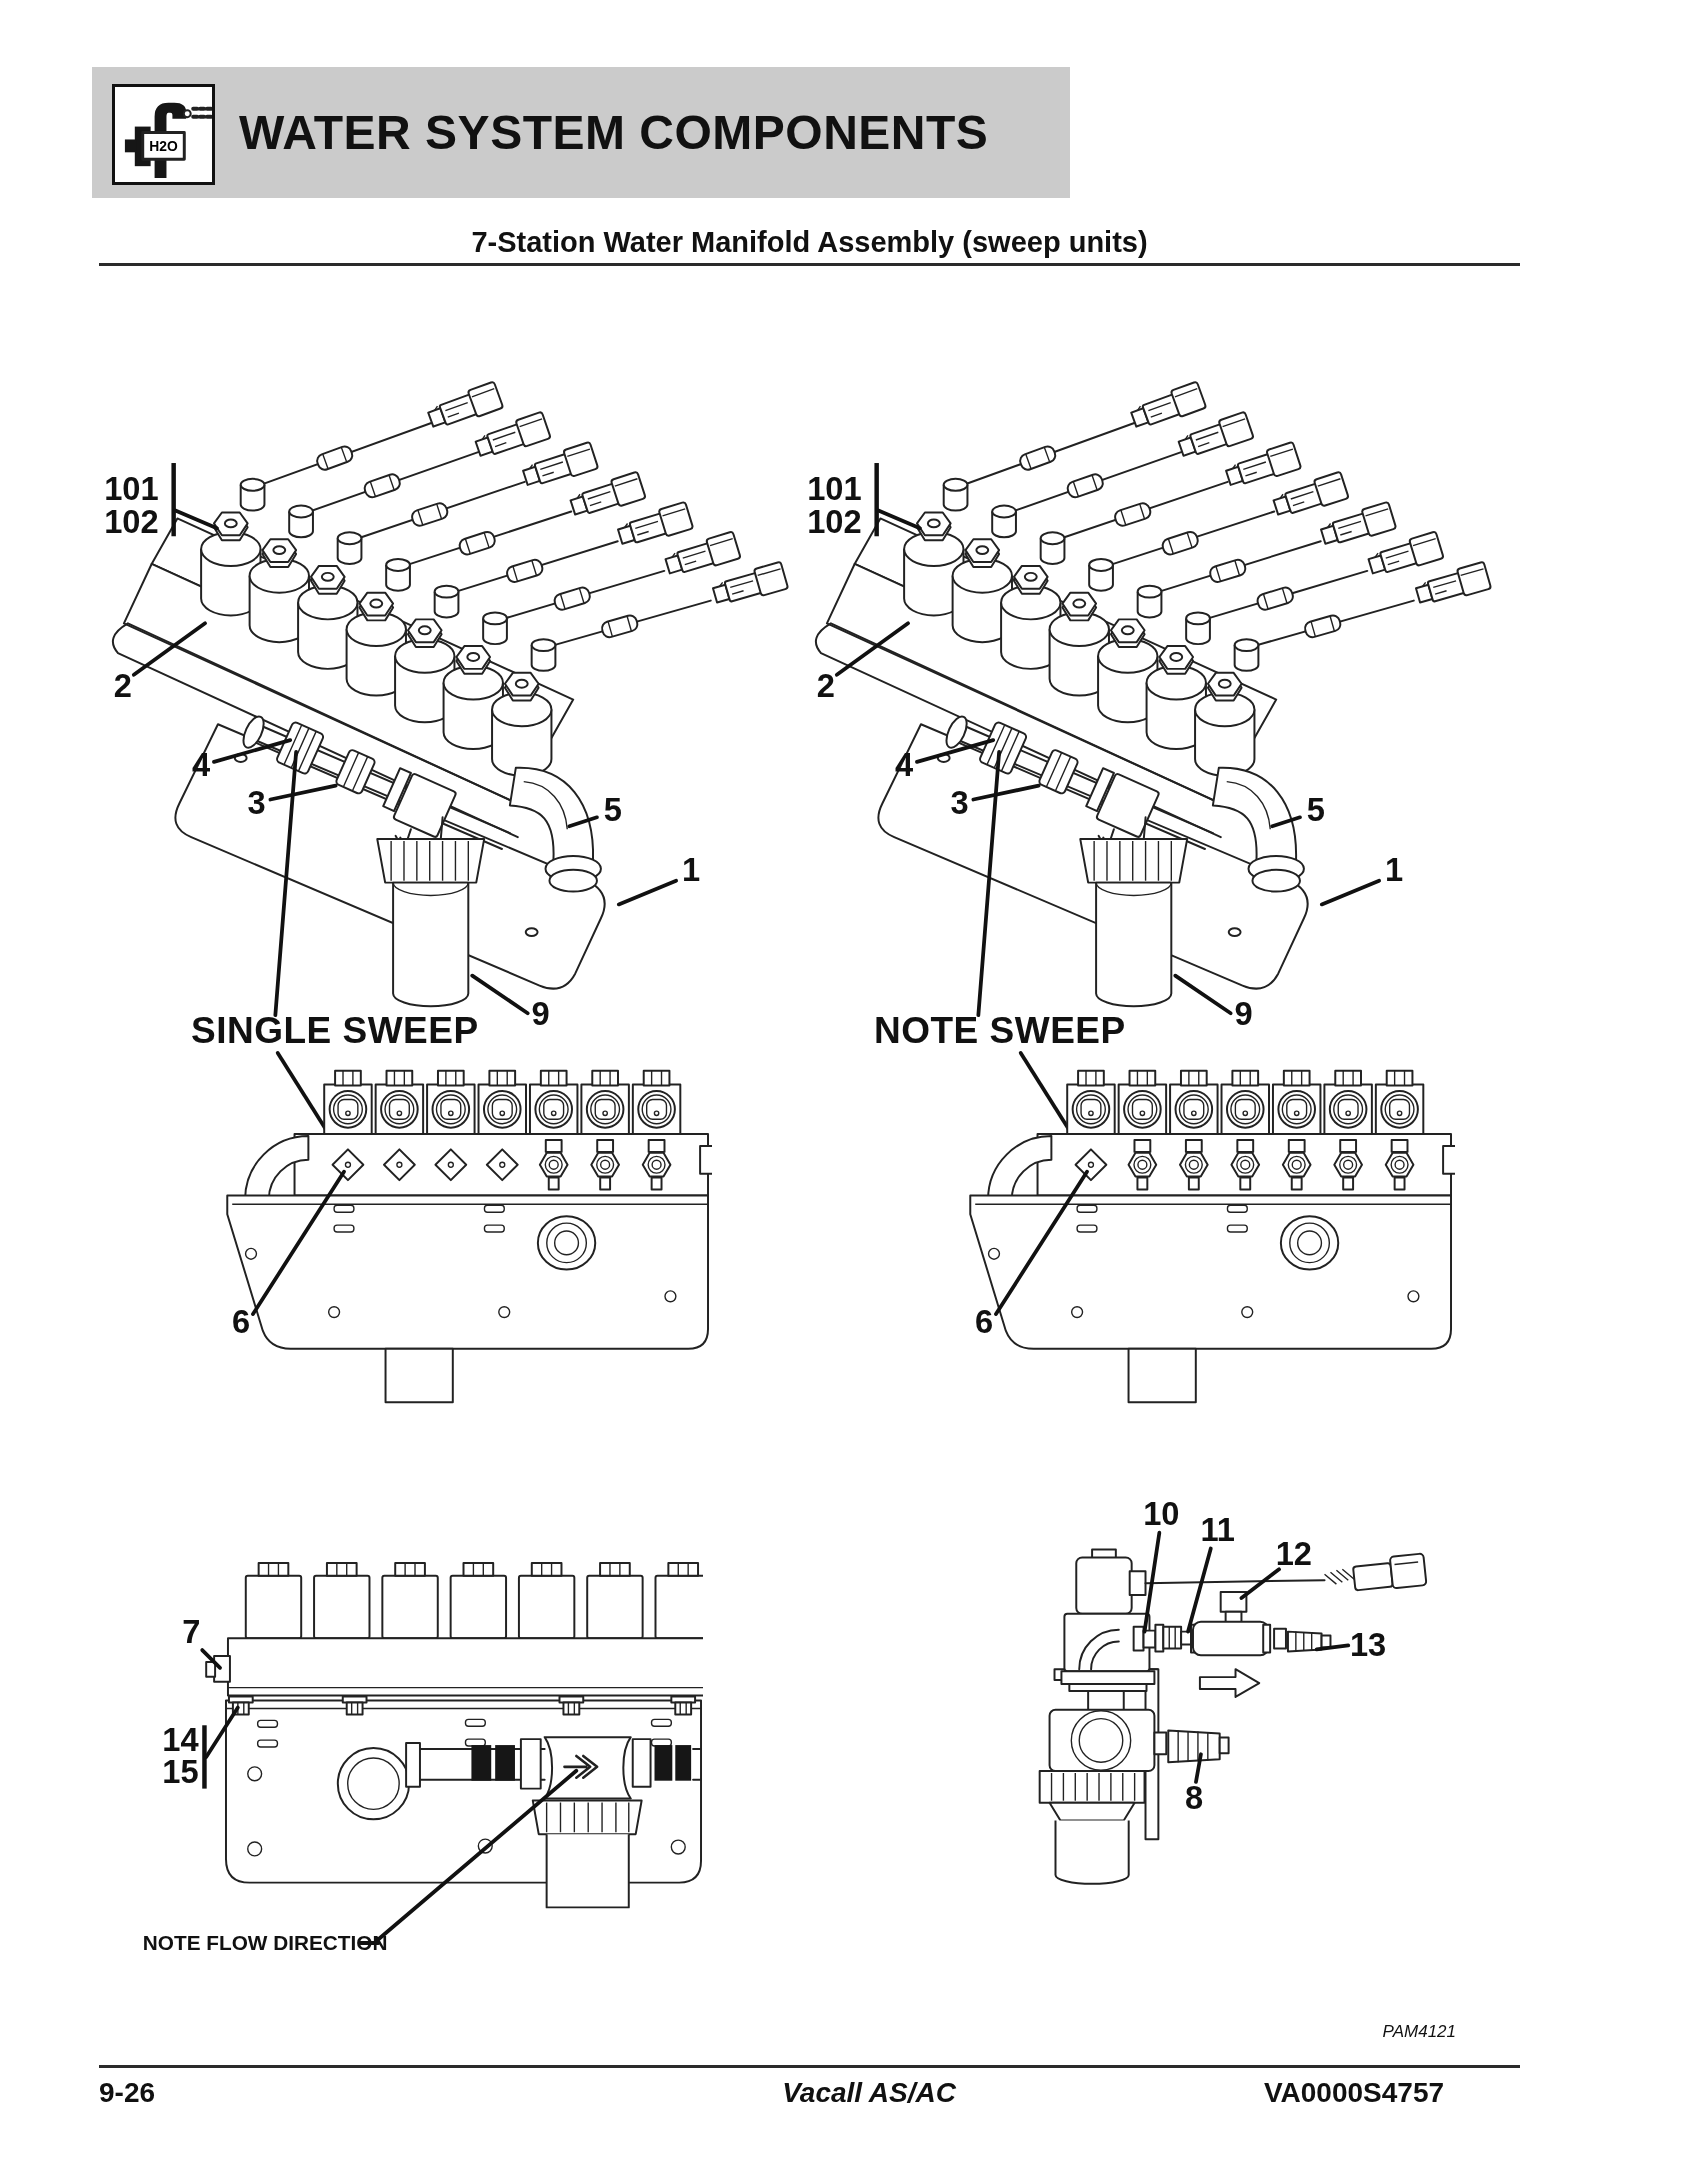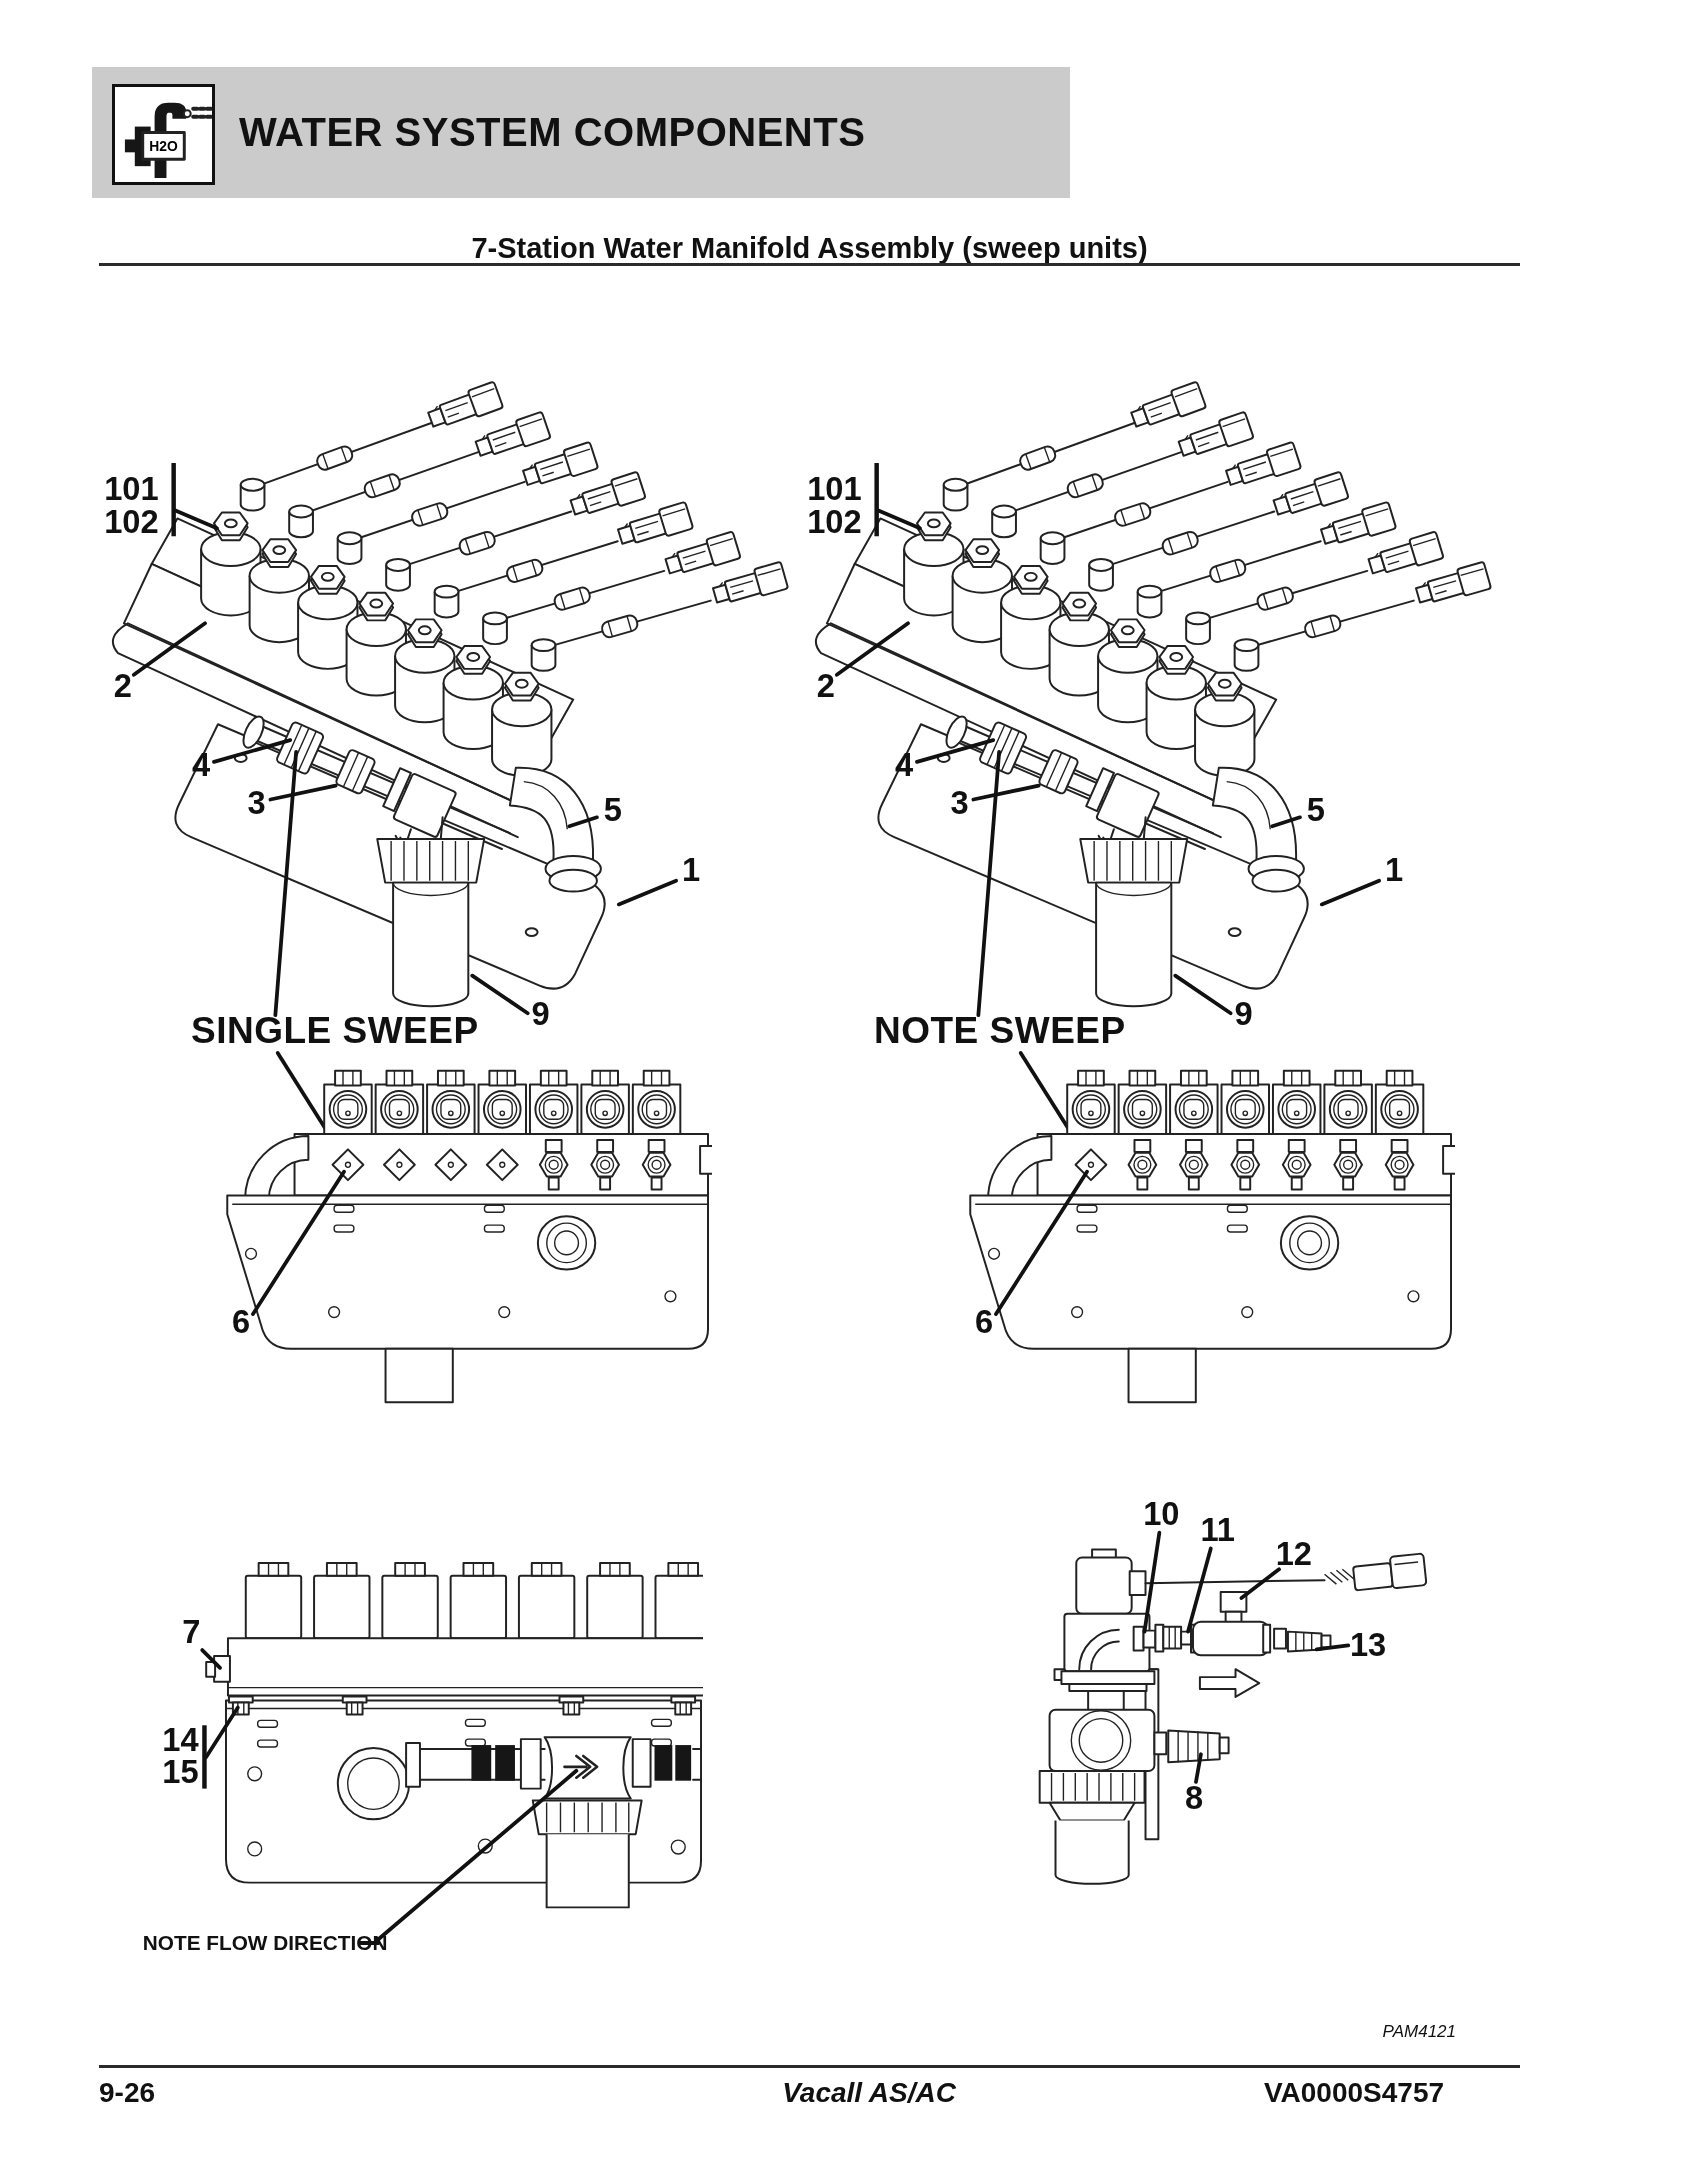--- a/index.html
+++ b/index.html
@@ -3,22 +3,22 @@
 <meta charset="utf-8">
 <style>
   html,body{margin:0;padding:0;background:#888;}
   .page{position:relative;width:1683px;height:2178px;background:#ffffff;margin:0 auto;
         font-family:"Liberation Sans",sans-serif;color:#111;overflow:hidden;}
   .abs{position:absolute;}
   
   .banner{left:92px;top:67px;width:978px;height:131px;background:#cbcbcb;}
   .iconbox{left:20px;top:17px;width:103px;height:101px;background:#fff;border:3px solid #111;box-sizing:border-box;}
   .banner-title{left:147px;top:0;height:131px;display:flex;align-items:center;
-                font-size:40px;font-weight:bold;letter-spacing:0.5px;}
-  .subtitle{left:99px;top:232px;width:1421px;text-align:center;font-size:29px;font-weight:bold;}
+                font-size:48px;font-weight:bold;letter-spacing:0.5px;}
+  .subtitle{left:99px;top:226px;width:1421px;text-align:center;font-size:29px;font-weight:bold;}
   .hrule{height:3px;background:#2a2a2a;}
   .caption{font-size:37px;font-weight:bold;letter-spacing:0.5px;margin-left:40px;}
   .note-ref{font-size:17px;font-style:italic;}
   .footer-text{font-size:28px;font-weight:bold;}
   
   .ln{stroke:#222;fill:none;stroke-width:2;stroke-linejoin:round;stroke-linecap:round;}
   .th{stroke:#222;fill:none;stroke-width:1.4;stroke-linejoin:round;}
   .fw{fill:#fff;stroke:#222;stroke-width:2;stroke-linejoin:round;}
   .fb{fill:#161616;stroke:none;}
   .ld{stroke:#111;stroke-width:3.8;fill:none;stroke-linecap:round;}

